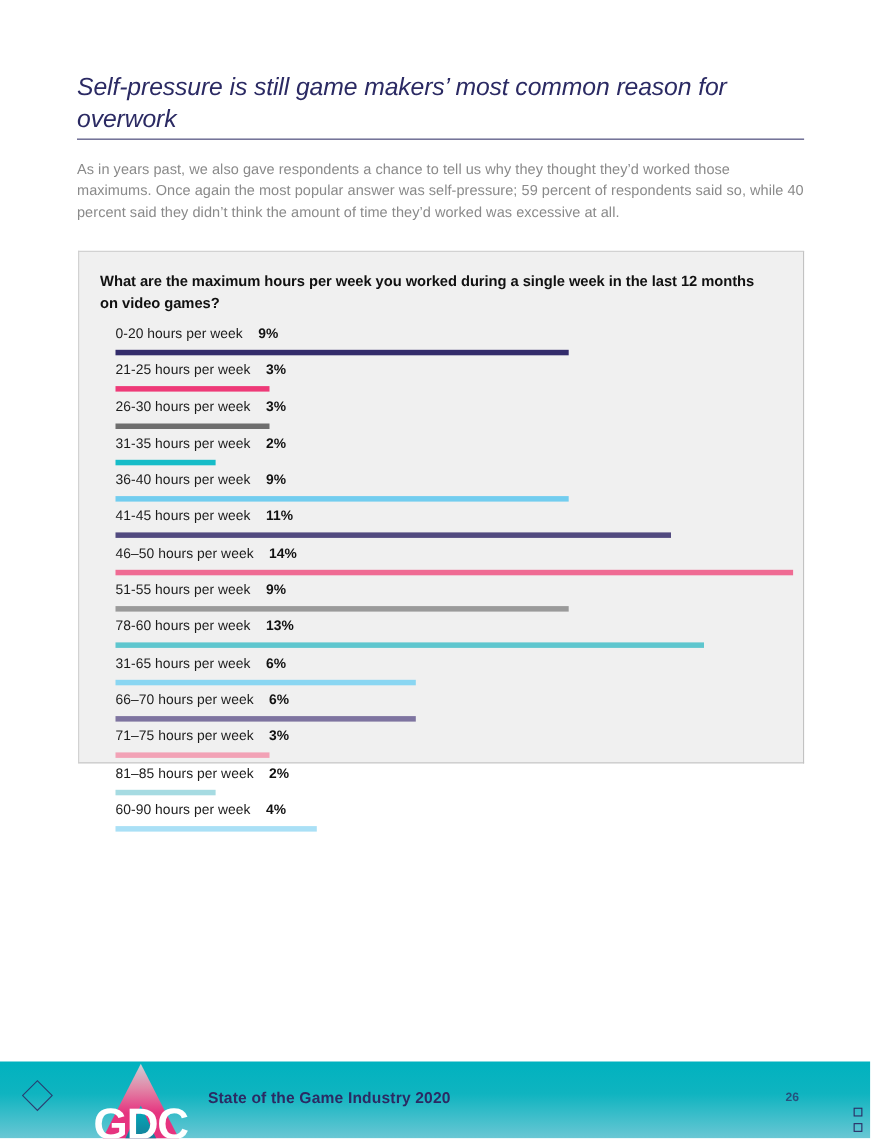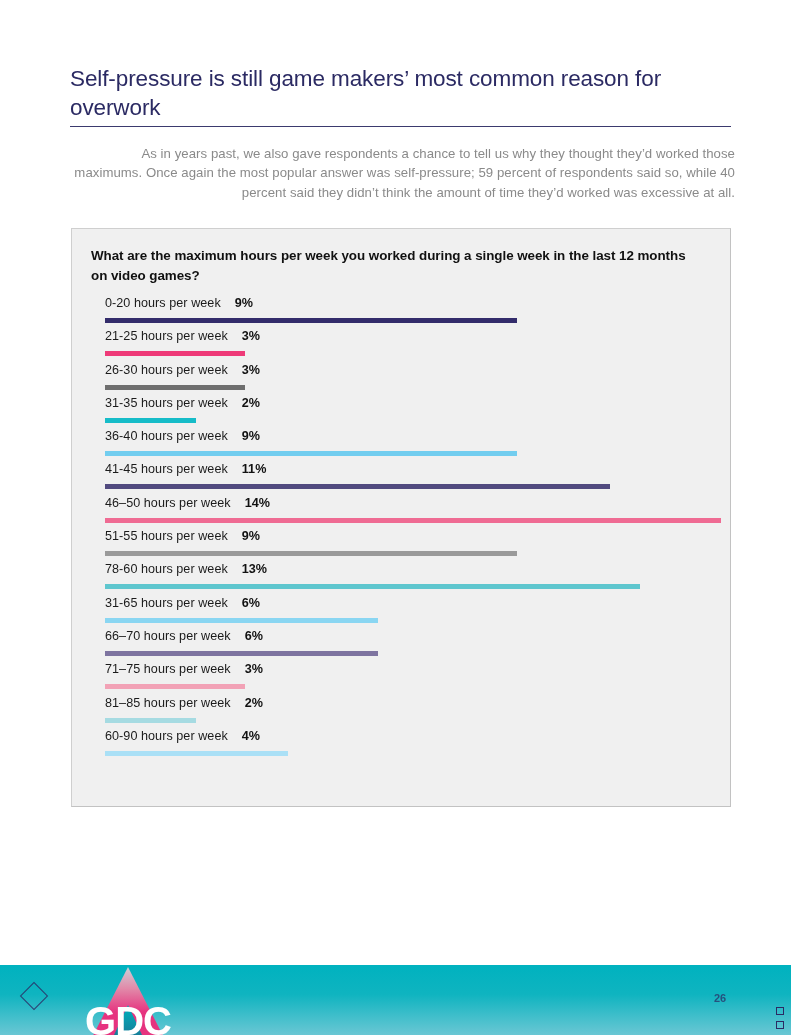--- a/index.html
+++ b/index.html
@@ -24,50 +24,50 @@
   .headline {
     position: absolute;
     left: 70px;
     top: 64px;
     width: 665px;
     font-size: 22.5px;
     line-height: 29px;
     font-weight: 400;
     color: #2b2a63;
     letter-spacing: -0.1px;
+    font-style: italic;
   }
 
   .headline-rule {
     position: absolute;
     left: 70px;
     top: 126px;
     width: 661px;
     height: 1.4px;
     background: #3b3a6e;
   }
 
   .intro {
     position: absolute;
     left: 70px;
     top: 144px;
     width: 665px;
     font-size: 13.2px;
     line-height: 19.3px;
     color: #8a8a8a;
     letter-spacing: 0.05px;
-    text-align: right;
   }
 
   
   .panel {
     position: absolute;
     left: 71px;
     top: 228px;
     width: 660px;
-    height: 579px;
+    height: 466px;
     background: #f0f0f0;
     border: 1px solid #cfcfcf;
     border-right-color: #c2c2c2;
     border-bottom-color: #c2c2c2;
   }
 
   .panel-title {
     position: absolute;
     left: 19px;
     top: 17px;
@@ -349,20 +349,21 @@
         <linearGradient id="triGrad2" x1="0" y1="0" x2="0" y2="1">
           <stop offset="0%" stop-color="#00b2bf"></stop>
           <stop offset="100%" stop-color="#2b4a74"></stop>
         </linearGradient>
       </defs>
       <polygon points="52,2 102,100 2,100" fill="url(#triGrad)"></polygon>
       <polygon points="52,40 80,100 24,100" fill="url(#triGrad2)"></polygon>
       <text x="52" y="70" text-anchor="middle" font-family="Liberation Sans, sans-serif" font-size="40" font-weight="bold" fill="#ffffff" letter-spacing="-1">GDC</text>
     </svg>
 
+    <div class="footer-title">State of the Game Industry 2020</div>
     <div class="footer-pageno">26</div>
 
     <div class="dots">
       <span class="dot-o d1"></span>
       <span class="dot-o d2"></span>
 
     </div>
   </footer>
 
 </div>

